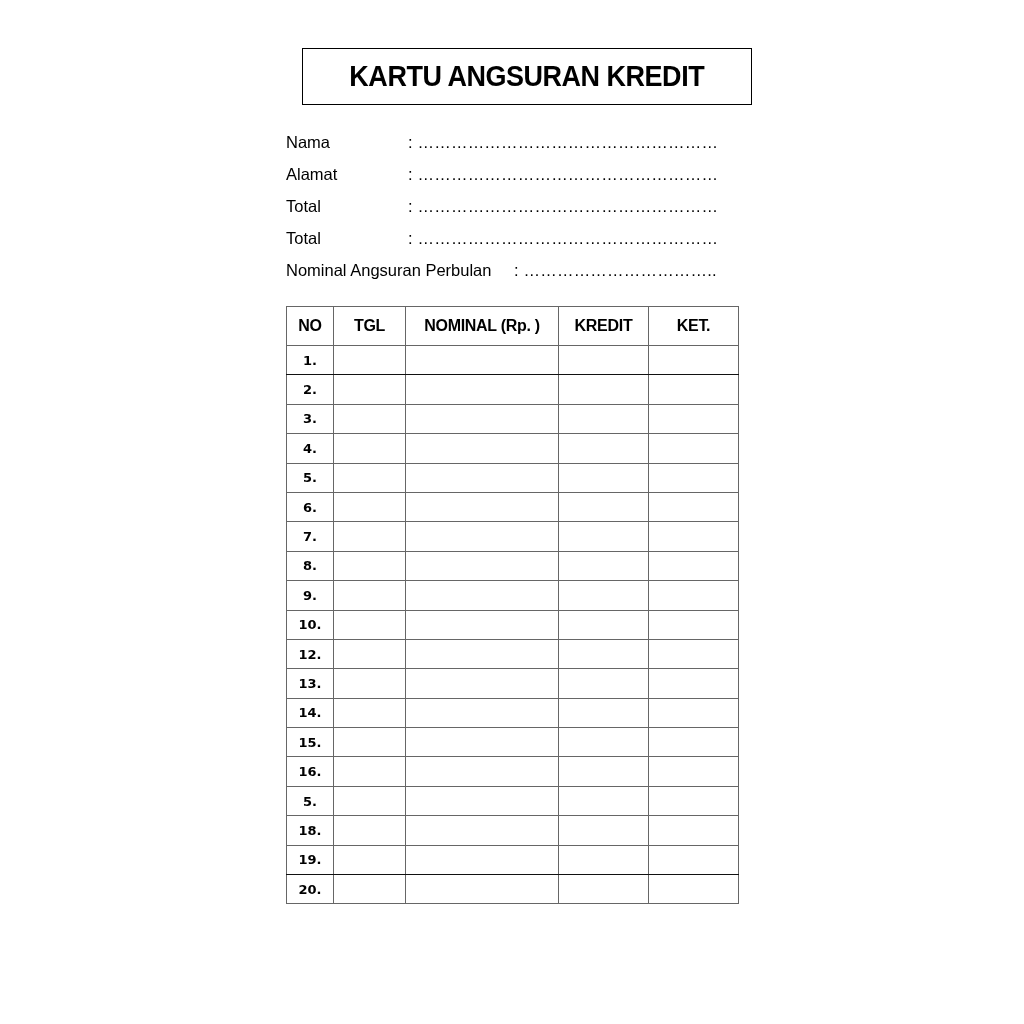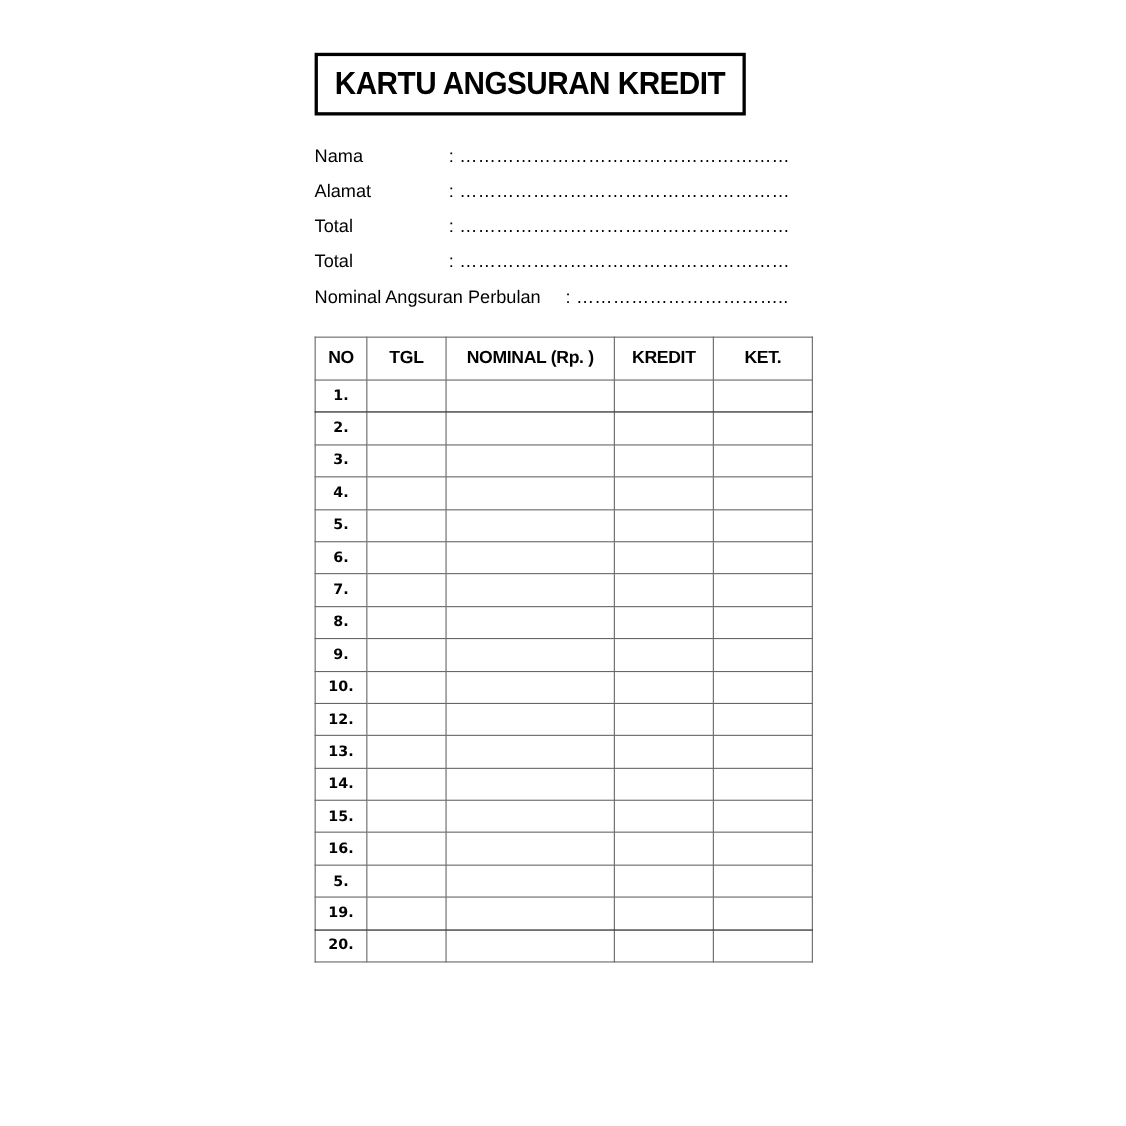--- a/index.html
+++ b/index.html
@@ -1,19 +1,19 @@
 <!DOCTYPE html>
 <html><head>
 <meta charset="utf-8">
 <style>
   html, body { margin: 0; padding: 0; background: #ffffff; }
   body { width: 1024px; height: 1024px; position: relative; overflow: hidden; font-family: "Liberation Sans", sans-serif; color: #000; }
   .title-box {
-    position: absolute; left: 286px; top: 48px; width: 392px; height: 57px;
-    border: 3px solid #000000; box-sizing: border-box;
+    position: absolute; left: 302px; top: 48px; width: 450px; height: 57px;
+    border: 1px solid #000000; box-sizing: border-box;
     display: flex; align-items: center; justify-content: center;
   }
   .title-box h1 {
     margin: 0; font-family: "Liberation Sans", sans-serif; font-weight: bold;
     font-size: 29px; letter-spacing: -0.5px; transform: scaleX(0.93); white-space: nowrap;
   }
   .fields { position: absolute; left: 286px; top: 130px; width: 455px; }
   .field { position: relative; height: 32px; font-size: 16.5px; line-height: 24px; white-space: nowrap; }
   .field .label { position: absolute; left: 0; top: 0; }
   .field .value { position: absolute; left: 122px; top: 0; letter-spacing: 0.2px; }
@@ -185,20 +185,27 @@
         <td></td>
         <td></td>
       </tr>
       <tr>
         <td>5.</td>
         <td></td>
         <td></td>
         <td></td>
         <td></td>
       </tr>
+      <tr>
+        <td>18.</td>
+        <td></td>
+        <td></td>
+        <td></td>
+        <td></td>
+      </tr>
       <tr class="heavy">
         <td>19.</td>
         <td></td>
         <td></td>
         <td></td>
         <td></td>
       </tr>
       <tr>
         <td>20.</td>
         <td></td>

